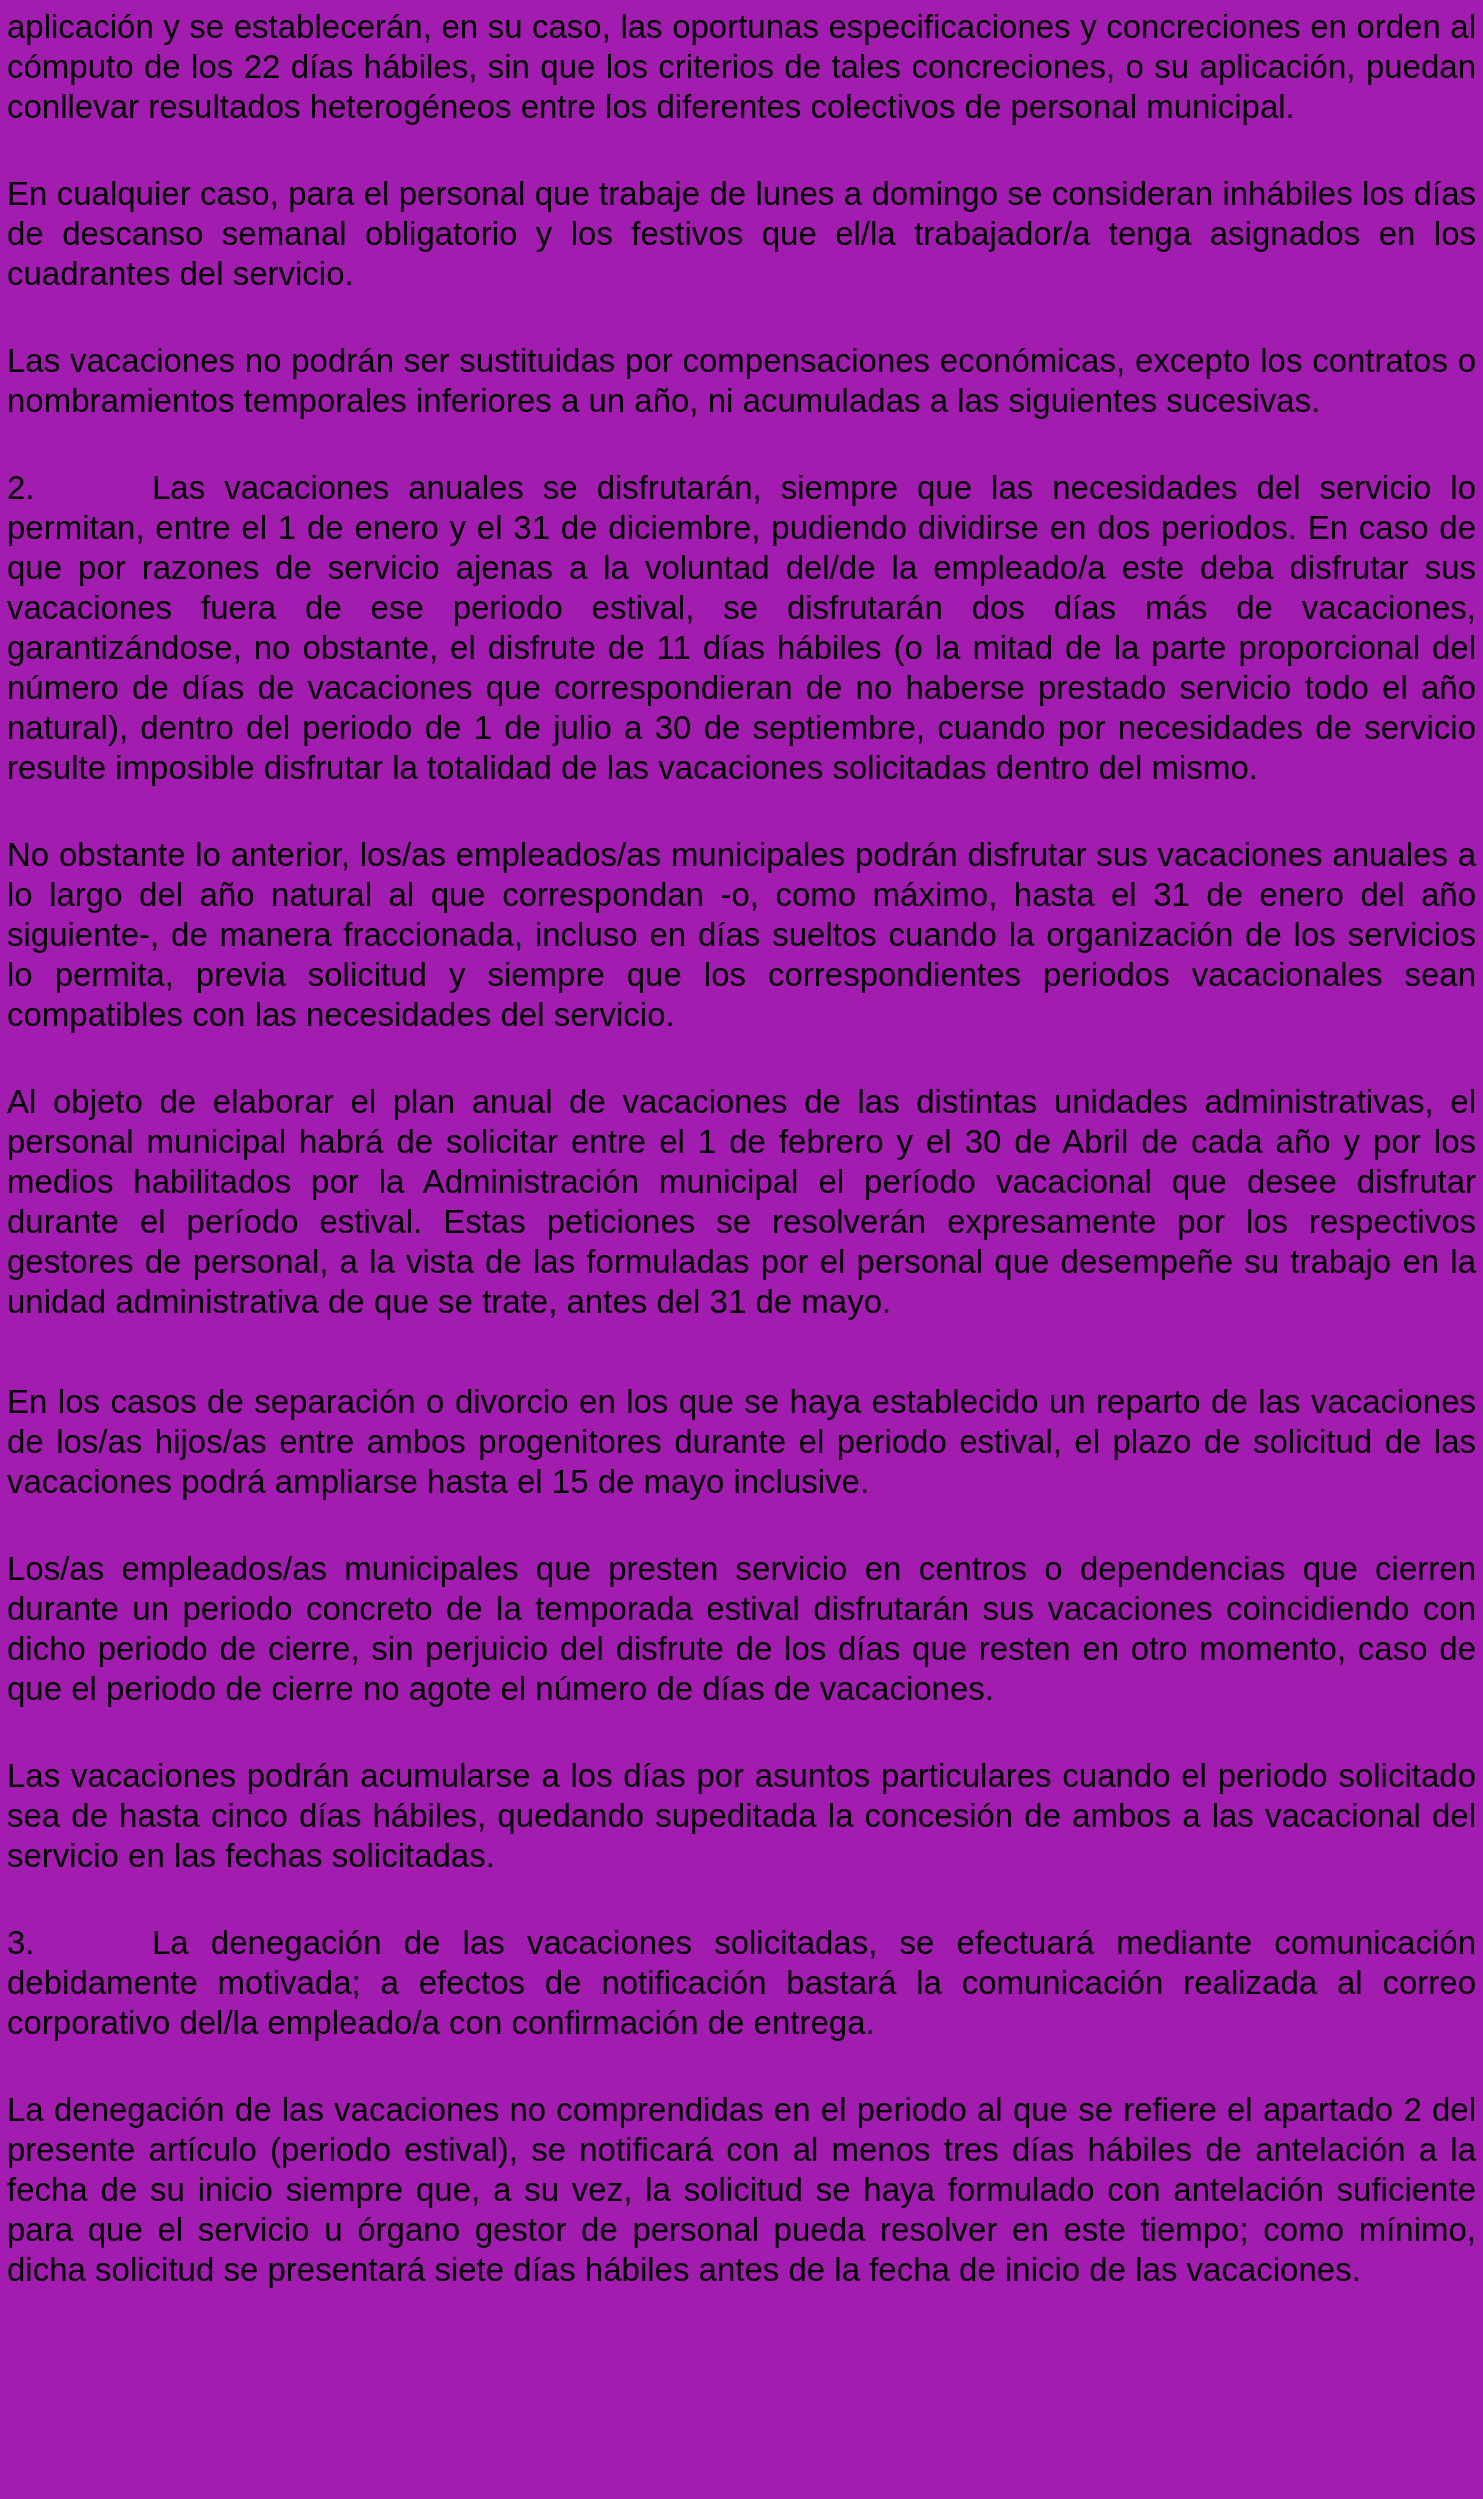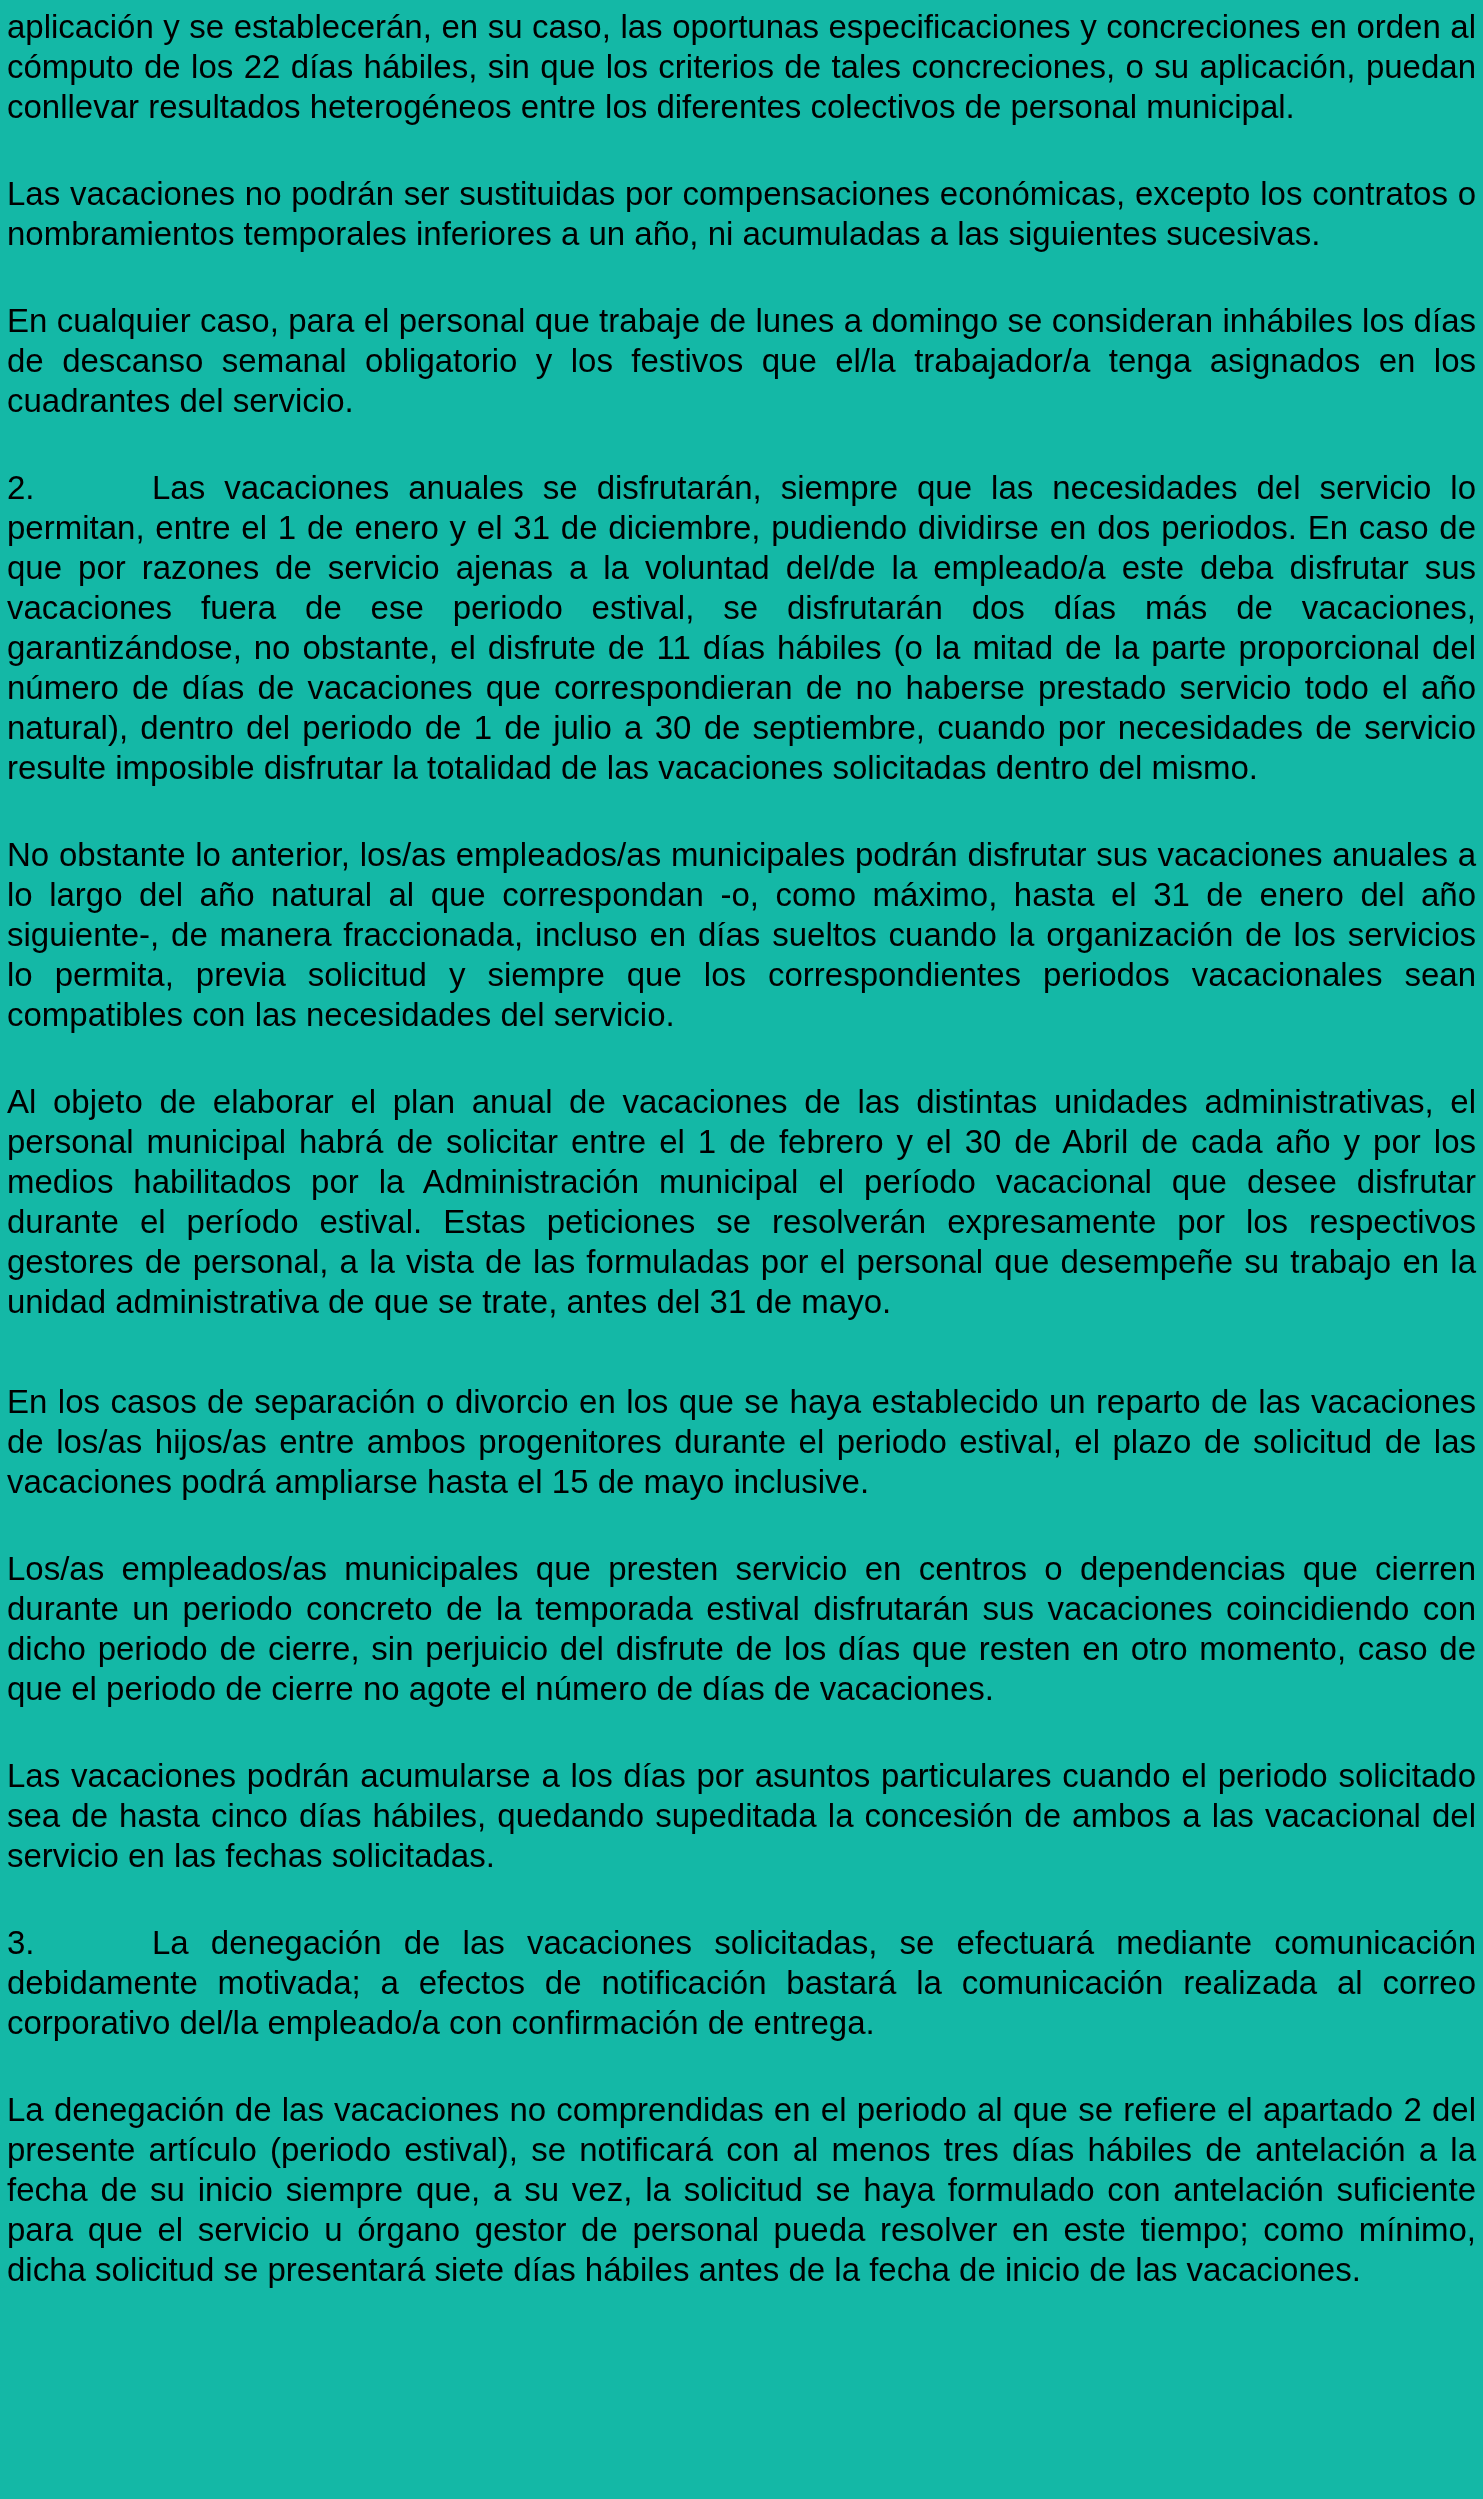--- a/index.html
+++ b/index.html
@@ -6,21 +6,21 @@
     margin: 0;
     padding: 0;
     background: #ffffff;
   }
   .page {
     position: relative;
     width: 1483px;
     height: 2500px;
     box-sizing: border-box;
     padding: 7px 7px 0 7px;
-    background: #14b8a6;
+    background: #a21caf;
     color: #000000;
     font-family: "Liberation Sans", "DejaVu Sans", sans-serif;
     font-size: 33px;
     line-height: 40px;
     overflow: hidden;
   }
   p.para {
     margin: 0 0 47px 0;
     text-align: justify;
     text-justify: inter-word;
@@ -33,23 +33,23 @@
     width: 145px;
   }
 </style>
 </head>
 <body>
 
 <div class="page">
 
   <p class="para"><span>aplicación y se establecerán, en su caso, las oportunas especificaciones y concreciones en orden al cómputo de los 22 días hábiles, sin que los criterios de tales concreciones, o su aplicación, puedan conllevar resultados heterogéneos entre los diferentes colectivos de personal municipal.</span></p>
 
+  <p class="para"><span>En cualquier caso, para el personal que trabaje de lunes a domingo se consideran inhábiles los días de descanso semanal obligatorio y los festivos que el/la trabajador/a tenga asignados en los cuadrantes del servicio.</span></p>
+
   <p class="para"><span>Las vacaciones no podrán ser sustituidas por compensaciones económicas, excepto los contratos o nombramientos temporales inferiores a un año, ni acumuladas a las siguientes sucesivas.</span></p>
-
-  <p class="para"><span>En cualquier caso, para el personal que trabaje de lunes a domingo se consideran inhábiles los días de descanso semanal obligatorio y los festivos que el/la trabajador/a tenga asignados en los cuadrantes del servicio.</span></p>
 
   <p class="para numbered"><span class="pnum">2.</span><span>Las vacaciones anuales se disfrutarán, siempre que las necesidades del servicio lo permitan, entre el 1 de enero y el 31 de diciembre, pudiendo dividirse en dos periodos. En caso de que por razones de servicio ajenas a la voluntad del/de la empleado/a este deba disfrutar sus vacaciones fuera de ese periodo estival, se disfrutarán dos días más de vacaciones, garantizándose, no obstante, el disfrute de 11 días hábiles (o la mitad de la parte proporcional del número de días de vacaciones que correspondieran de no haberse prestado servicio todo el año natural), dentro del periodo de 1 de julio a 30 de septiembre, cuando por necesidades de servicio resulte imposible disfrutar la totalidad de las vacaciones solicitadas dentro del mismo.</span></p>
 
   <p class="para"><span>No obstante lo anterior, los/as empleados/as municipales podrán disfrutar sus vacaciones anuales a lo largo del año natural al que correspondan -o, como máximo, hasta el 31 de enero del año siguiente-, de manera fraccionada, incluso en días sueltos cuando la organización de los servicios lo permita, previa solicitud y siempre que los correspondientes periodos vacacionales sean compatibles con las necesidades del servicio.</span></p>
 
   <p class="para"><span>Al objeto de elaborar el plan anual de vacaciones de las distintas unidades administrativas, el personal municipal habrá de solicitar entre el 1 de febrero y el 30 de Abril de cada año y por los medios habilitados por la Administración municipal el período vacacional que desee disfrutar durante el período estival. Estas peticiones se resolverán expresamente por los respectivos gestores de personal, a la vista de las formuladas por el personal que desempeñe su trabajo en la unidad administrativa de que se trate, antes del 31 de mayo.</span></p>
 
 
   <p class="para gap-before"><span>En los casos de separación o divorcio en los que se haya establecido un reparto de las vacaciones de los/as hijos/as entre ambos progenitores durante el periodo estival, el plazo de solicitud de las vacaciones podrá ampliarse hasta el 15 de mayo inclusive.</span></p>
 

